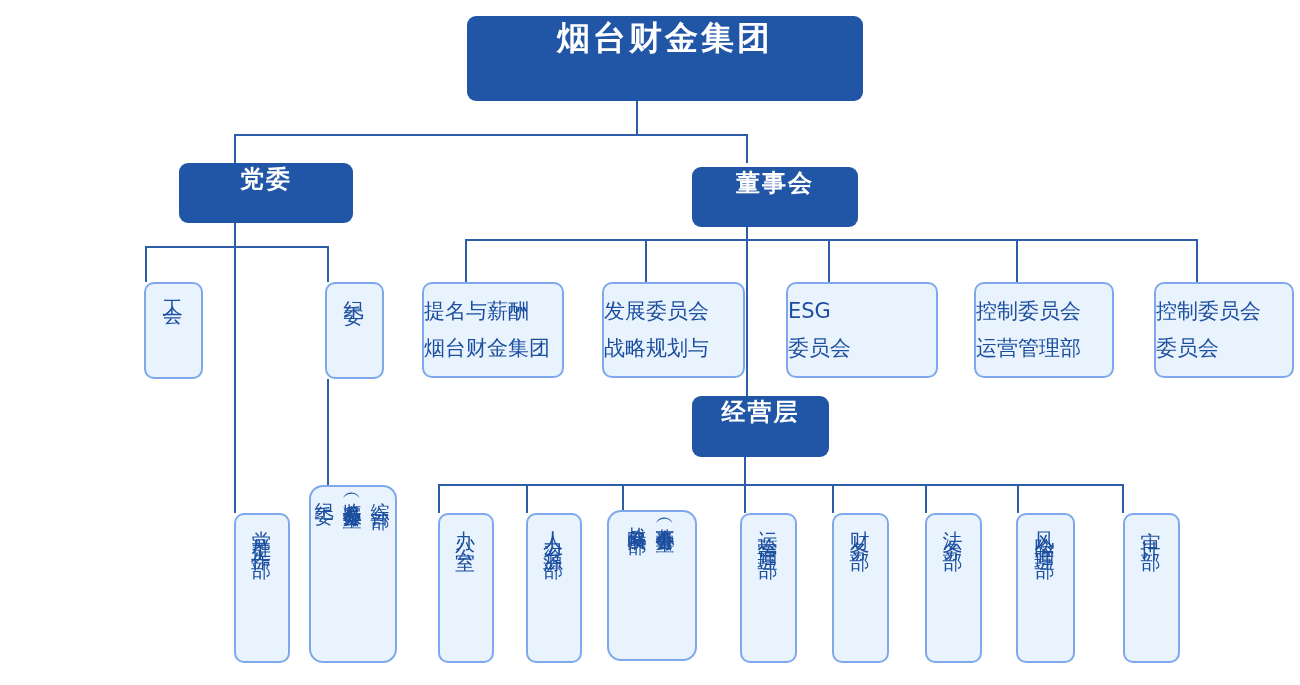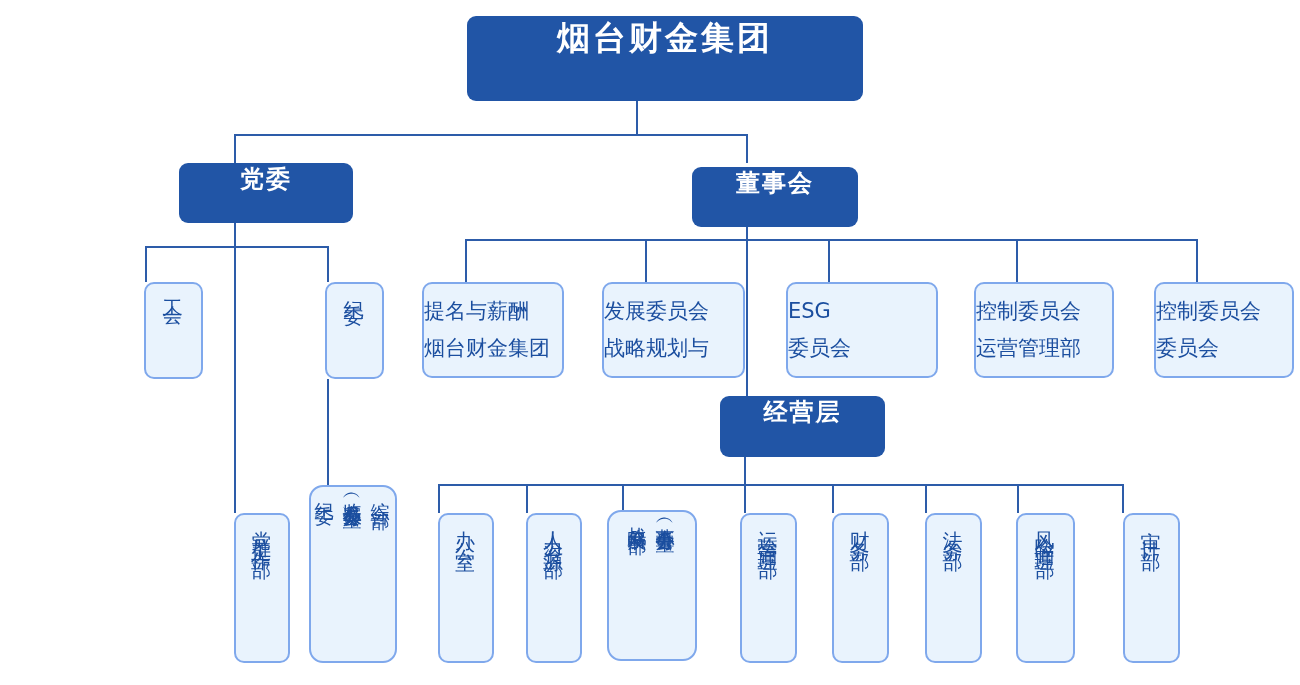--- a/index.html
+++ b/index.html
@@ -56,21 +56,21 @@
 
   <div class="node dark root-node" style="left:440px;top:16px;width:396px;height:85px">
     <span>烟台财金集团</span>
   </div>
   <div class="node dark l2-node" style="left:152px;top:163px;width:174px;height:60px">
     <span>党委</span>
   </div>
   <div class="node dark l2-node" style="left:665px;top:167px;width:166px;height:60px">
     <span>董事会</span>
   </div>
-  <div class="node dark l2-node" style="left:693px;top:396px;width:165px;height:61px">
+  <div class="node dark l2-node" style="left:665px;top:396px;width:137px;height:61px">
     <span>经营层</span>
   </div>
 
   <div class="node light" style="left:117px;top:282px;width:59px;height:97px">
     <span class="v-label" style="letter-spacing:5px">工会</span>
   </div>
   <div class="node light" style="left:298px;top:282px;width:59px;height:97px">
     <span class="v-label" style="letter-spacing:5px">纪委</span>
   </div>
 

